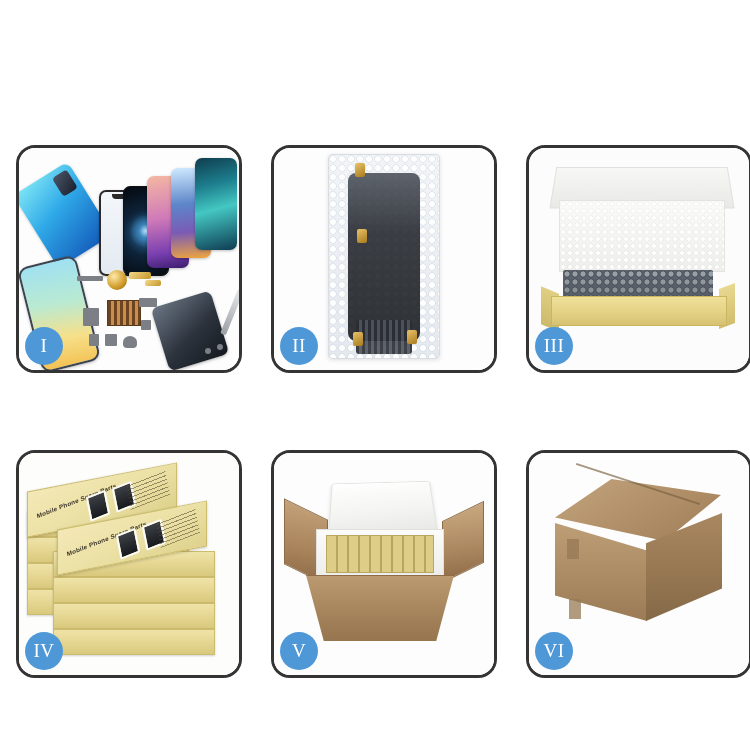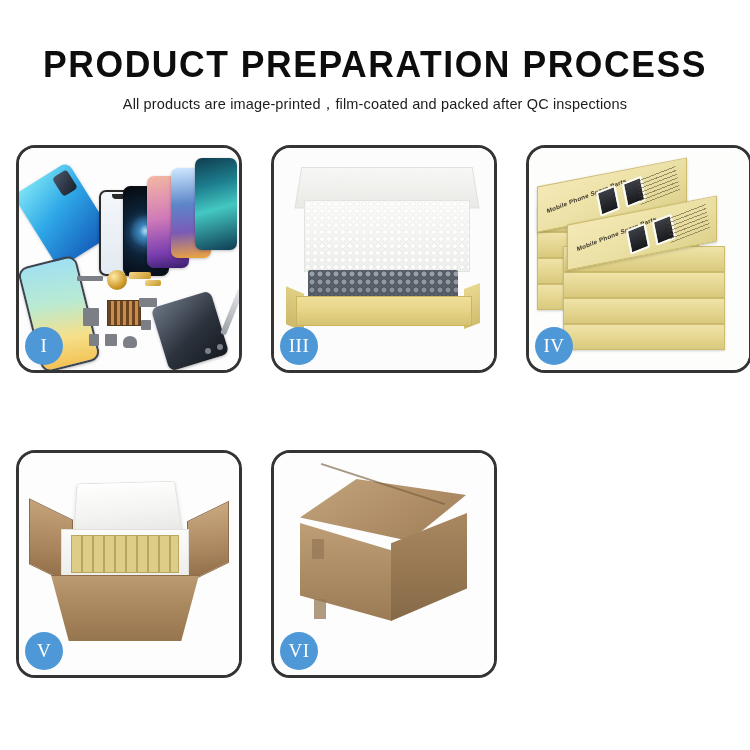--- a/index.html
+++ b/index.html
@@ -297,24 +297,20 @@
   .c6-tape {
     position:absolute; width:12px; height:20px;
     background: rgba(150,122,86,.75);
   }
 </style>
 </head>
 <body>
 
 <div class="page">
 
-  <div class="header">
-    <div class="title">PRODUCT PREPARATION PROCESS</div>
-    <div class="subtitle">All products are image-printed，film-coated and packed after QC inspections</div>
-  </div>
 
   <div class="grid">
 
     <div class="panel">
       <div class="panel-stage scene1">
         <div class="ph ph-blueback"></div>
         <div class="ph ph-glass"></div>
         <div class="ph ph-dark"></div>
         <div class="ph ph-purple"></div>
         <div class="ph ph-mid"></div>
@@ -332,20 +328,33 @@
         <div class="chip" style="left:122px;top:172px;width:10px;height:10px;"></div>
         <div class="gold" style="left:110px;top:124px;width:22px;height:7px;"></div>
         <div class="gold" style="left:126px;top:132px;width:16px;height:6px;"></div>
         <div class="tool"></div>
         <div class="chip" style="right:16px;top:196px;width:6px;height:6px;border-radius:50%;"></div>
         <div class="chip" style="right:28px;top:200px;width:6px;height:6px;border-radius:50%;"></div>
       </div>
       <div class="badge">I</div>
     </div>
 
+    <div class="panel">
+      <div class="panel-stage scene2">
+        <div class="bubble-bag">
+          <div class="inner-part"></div>
+          <div class="inner-flex"></div>
+          <div class="tab-gold" style="left:26px;top:8px;"></div>
+          <div class="tab-gold" style="left:28px;top:74px;"></div>
+          <div class="tab-gold" style="left:24px;bottom:12px;"></div>
+          <div class="tab-gold" style="right:22px;bottom:14px;"></div>
+        </div>
+      </div>
+      <div class="badge">II</div>
+    </div>
 
     <div class="panel">
       <div class="panel-stage scene3">
         <div class="box3-lidback"></div>
         <div class="box3-foam"></div>
         <div class="box3-bubbles"></div>
         <div class="box3-sideL"></div>
         <div class="box3-sideR"></div>
         <div class="box3-front"></div>
       </div>

